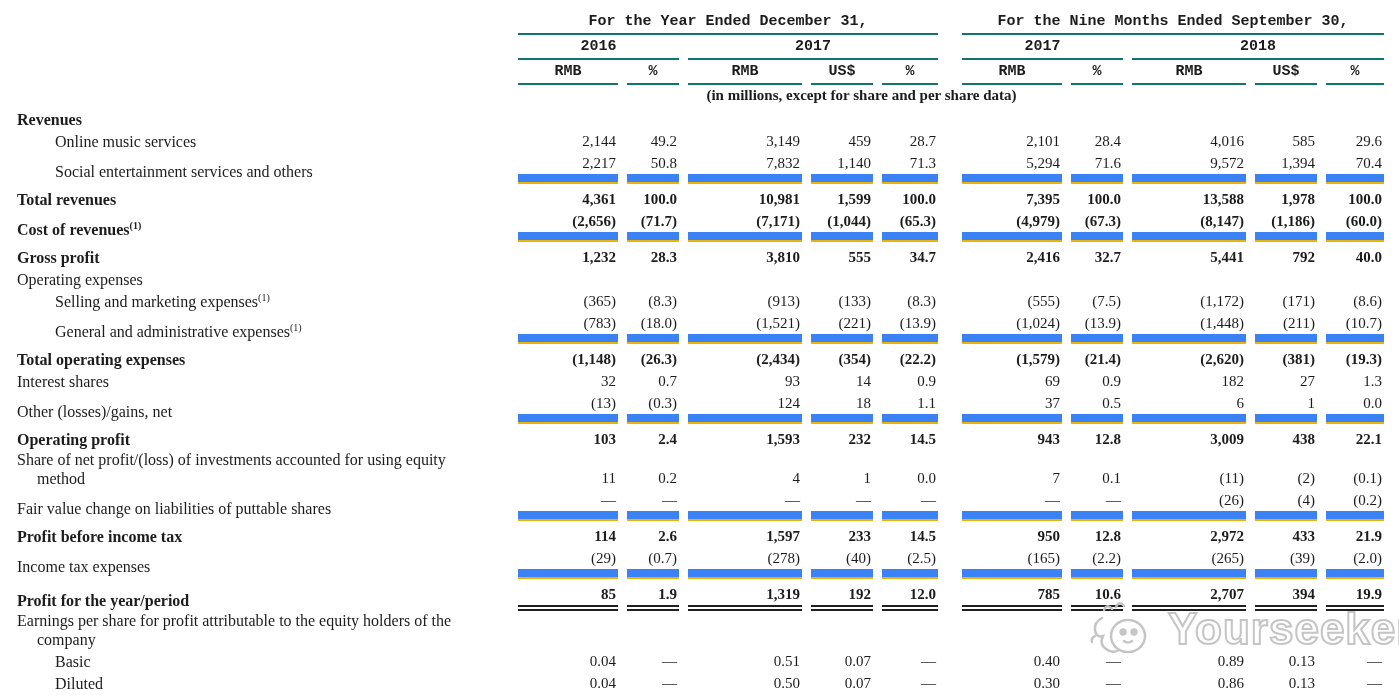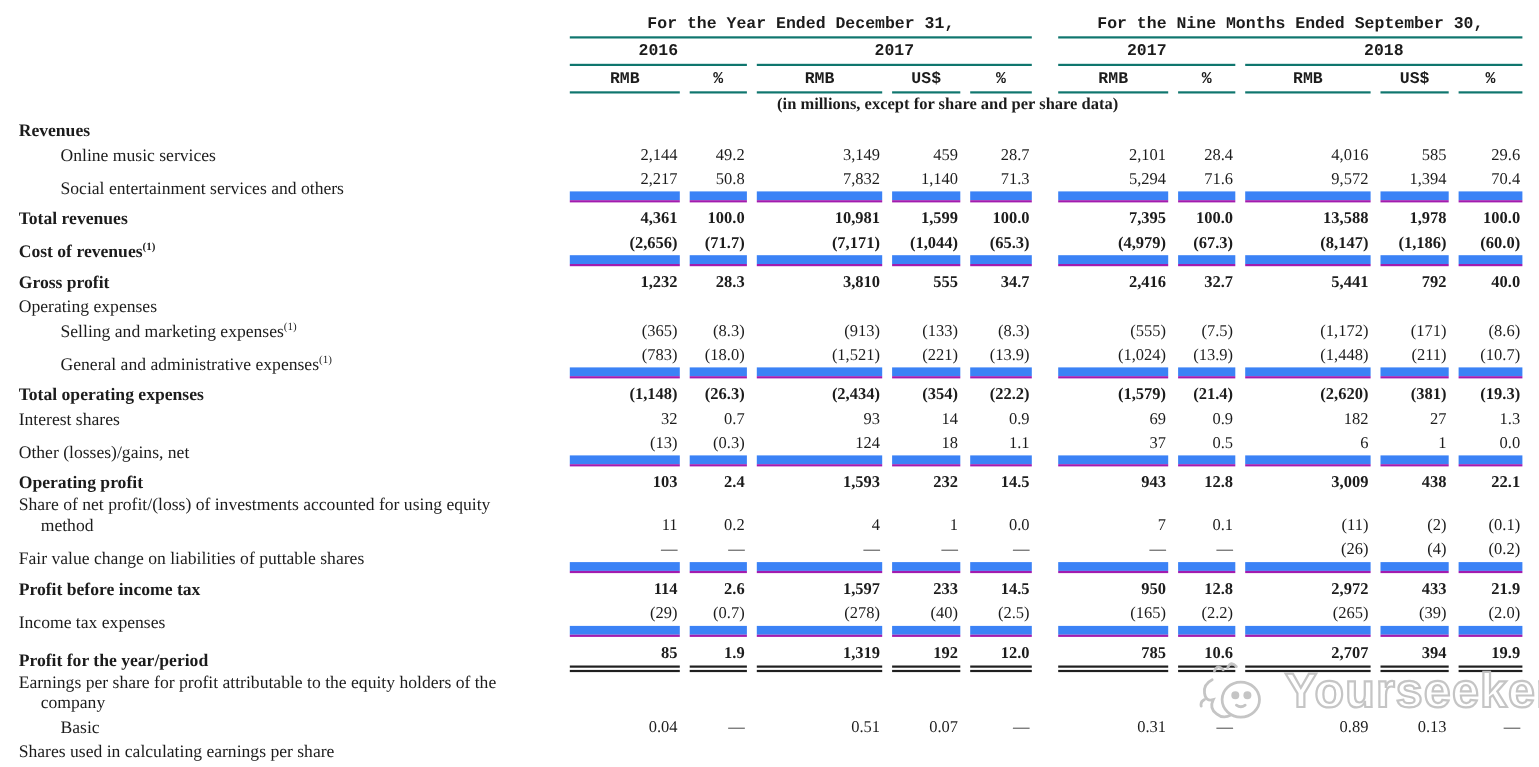--- a/index.html
+++ b/index.html
@@ -32,21 +32,21 @@
   td.lbl{text-align:left;font-size:16px;padding-left:8px;white-space:nowrap;}
   td.v{text-align:right;}
   td.gap{padding:0;}
   .l1.ind{padding-left:38px;}
   .l2{padding-left:20px;}
   sup{font-size:10px;line-height:0;}
 
   tr.b td.v, tr.b .l1{font-weight:bold;}
   tr.u td.v{border-bottom:8px solid #3b82f6;}
   tr.rt td{padding-top:4px;}
-  tr.rt td.v{border-top:2px solid #a21caf;}
+  tr.rt td.v{border-top:2px solid #eab308;}
   tr.dbl td.v{border-bottom:6px double #1f1f1f;}
 
   .watermark{
     position:absolute;left:1090px;top:596px;display:flex;align-items:center;
     pointer-events:none;opacity:0.95;
   }
   .wm-text{
     font-family:"Liberation Sans", sans-serif;font-weight:bold;font-size:44px;
     color:rgba(255,255,255,0.15);-webkit-text-stroke:2px #c2c2c2;letter-spacing:1px;
     line-height:1;
@@ -414,23 +414,39 @@
       <tr>
         <td class="lbl">
           <div class="l1 ind"><span>Basic</span></div>
         </td>
         <td class="v c0">0.04</td>
         <td class="v c1">—</td>
         <td class="v c2">0.51</td>
         <td class="v c3">0.07</td>
         <td class="v c4">—</td>
         <td class="gap"></td>
-        <td class="v c5">0.31</td>
+        <td class="v c5">0.40</td>
         <td class="v c6">—</td>
         <td class="v c7">0.89</td>
+        <td class="v c8">0.13</td>
+        <td class="v c9">—</td>
+      </tr>
+      <tr>
+        <td class="lbl">
+          <div class="l1 ind"><span>Diluted</span></div>
+        </td>
+        <td class="v c0">0.04</td>
+        <td class="v c1">—</td>
+        <td class="v c2">0.50</td>
+        <td class="v c3">0.07</td>
+        <td class="v c4">—</td>
+        <td class="gap"></td>
+        <td class="v c5">0.30</td>
+        <td class="v c6">—</td>
+        <td class="v c7">0.86</td>
         <td class="v c8">0.13</td>
         <td class="v c9">—</td>
       </tr>
       <tr>
         <td class="lbl">
           <div class="l1"><span>Shares used in calculating earnings per share</span></div>
         </td>
         <td class="v c0"></td>
         <td class="v c1"></td>
         <td class="v c2"></td>

